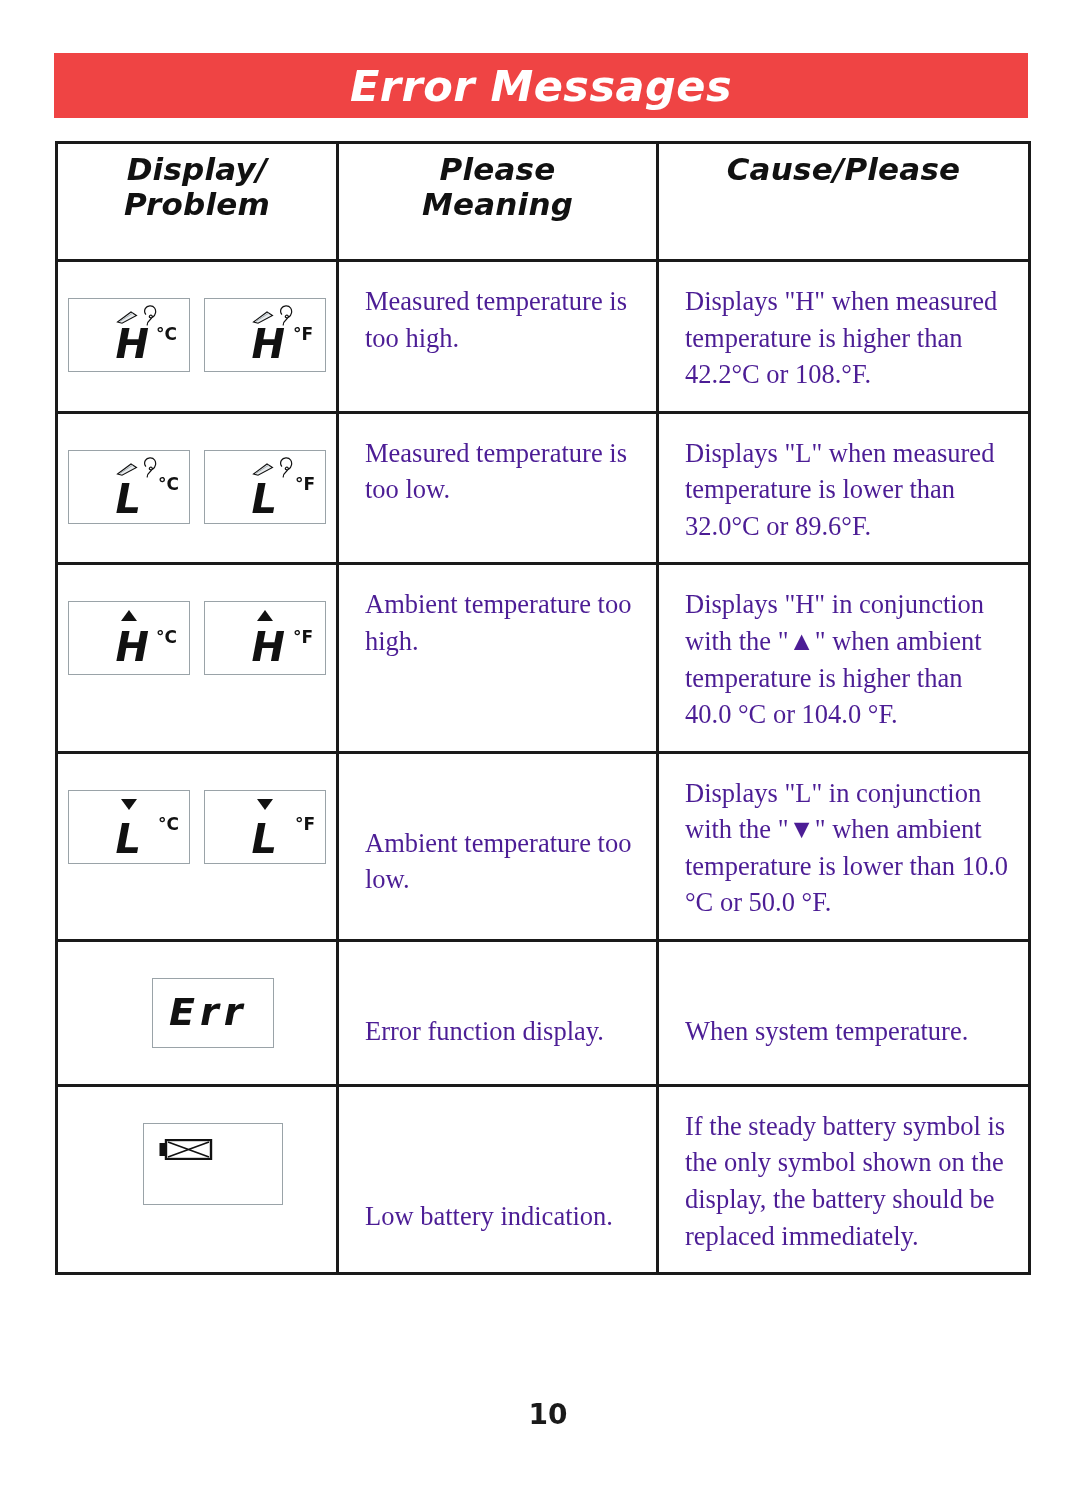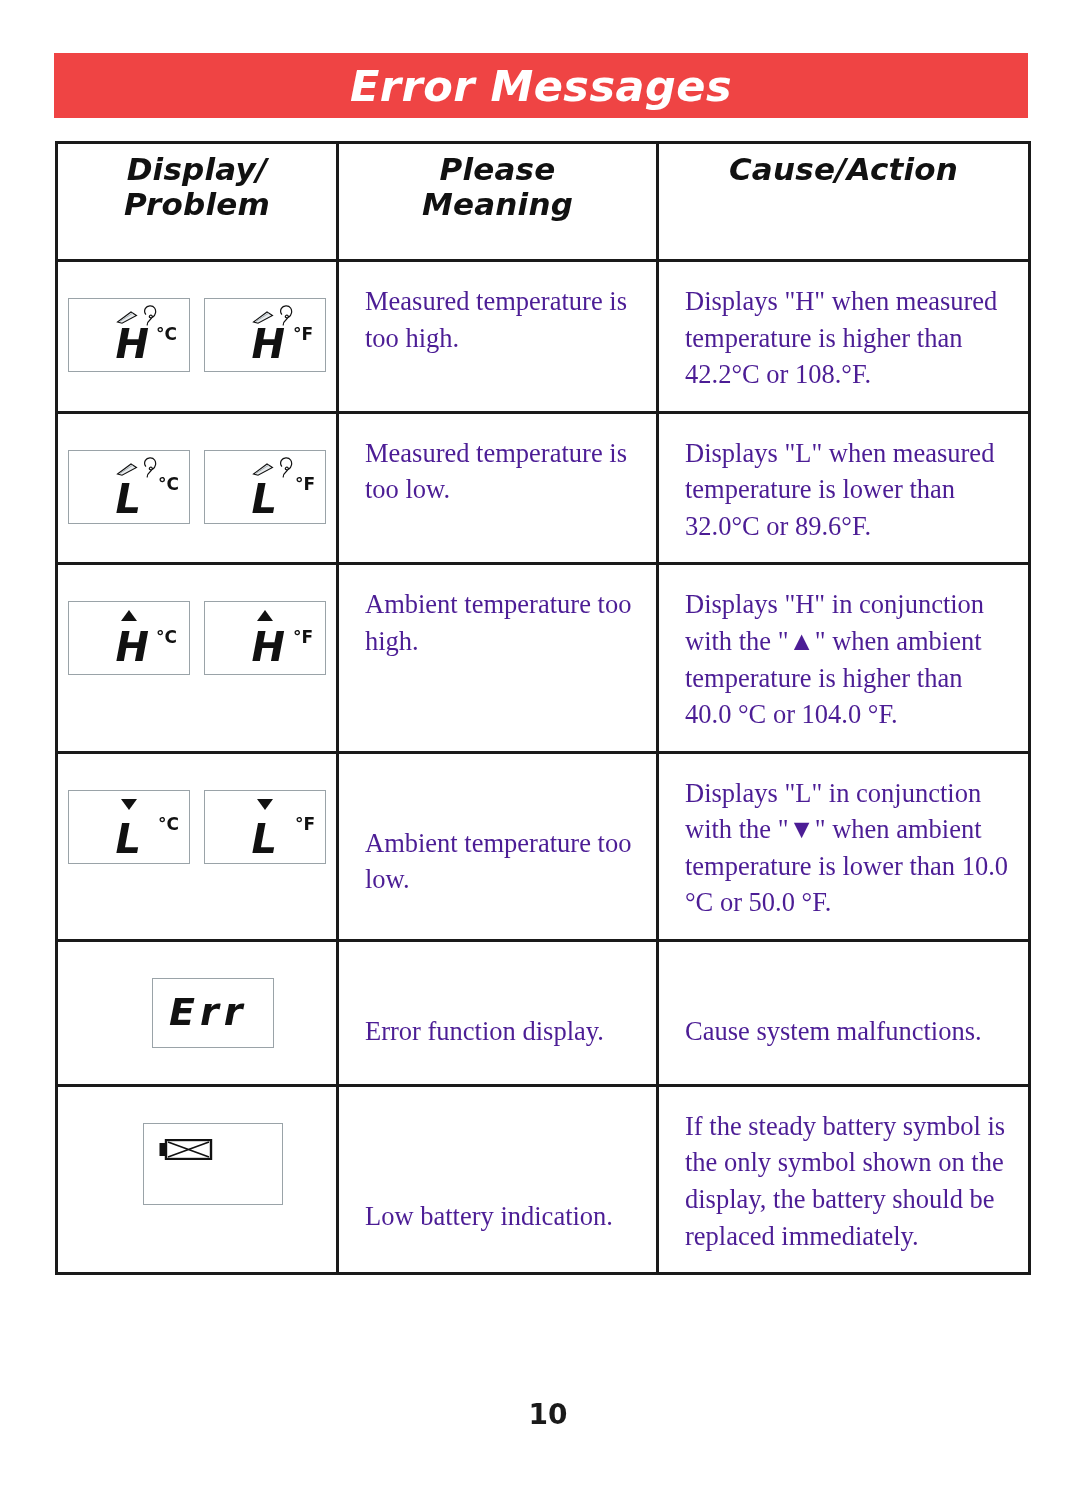--- a/index.html
+++ b/index.html
@@ -232,21 +232,21 @@
         </div>
       </th>
       <th>
         <div class="hdr-text">
           <div>Please</div>
           <div>Meaning</div>
         </div>
       </th>
       <th>
         <div class="hdr-text">
-          <div>Cause/Action</div>
+          <div>Cause/Please</div>
         </div>
       </th>
     </tr>
   </thead>
   <tbody>
 
     <tr>
       <td class="disp-cell">
         <div class="lcd-wrap">
           <div class="lcd wide">
@@ -375,21 +375,21 @@
         <div class="lcd-wrap single">
           <div class="lcd errbox">
             <span class="err-text">Err</span>
           </div>
         </div>
       </td>
       <td class="cell-meaning vmid">
         <div class="txt pad-mid">Error function display.</div>
       </td>
       <td class="cell-cause vmid">
-        <div class="txt pad-mid">Cause system malfunctions.</div>
+        <div class="txt pad-mid">When system temperature.</div>
       </td>
     </tr>
 
 
     <tr>
       <td class="disp-cell">
         <div class="lcd-wrap single">
           <div class="lcd batt">
             <svg class="batt-sym" viewBox="0 0 54 21">
               <rect x="0.5" y="4" width="7" height="13" fill="#111"></rect>

